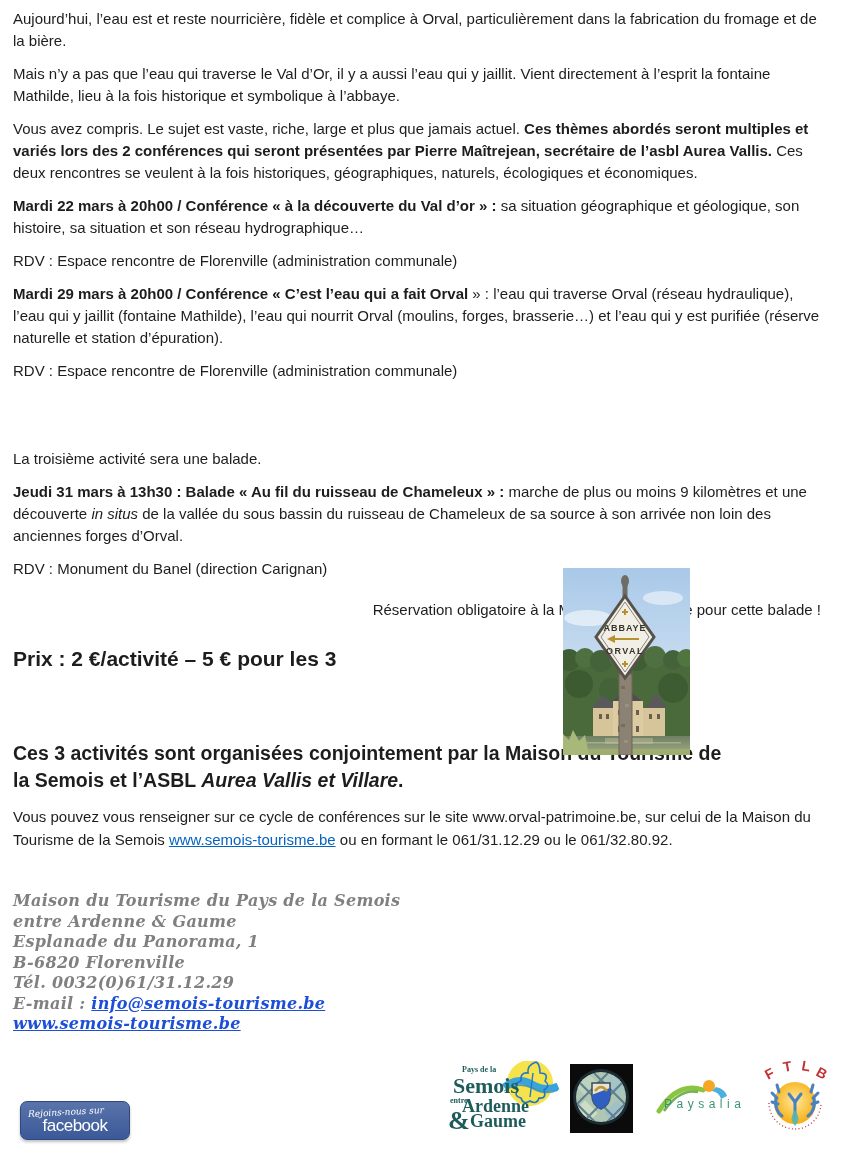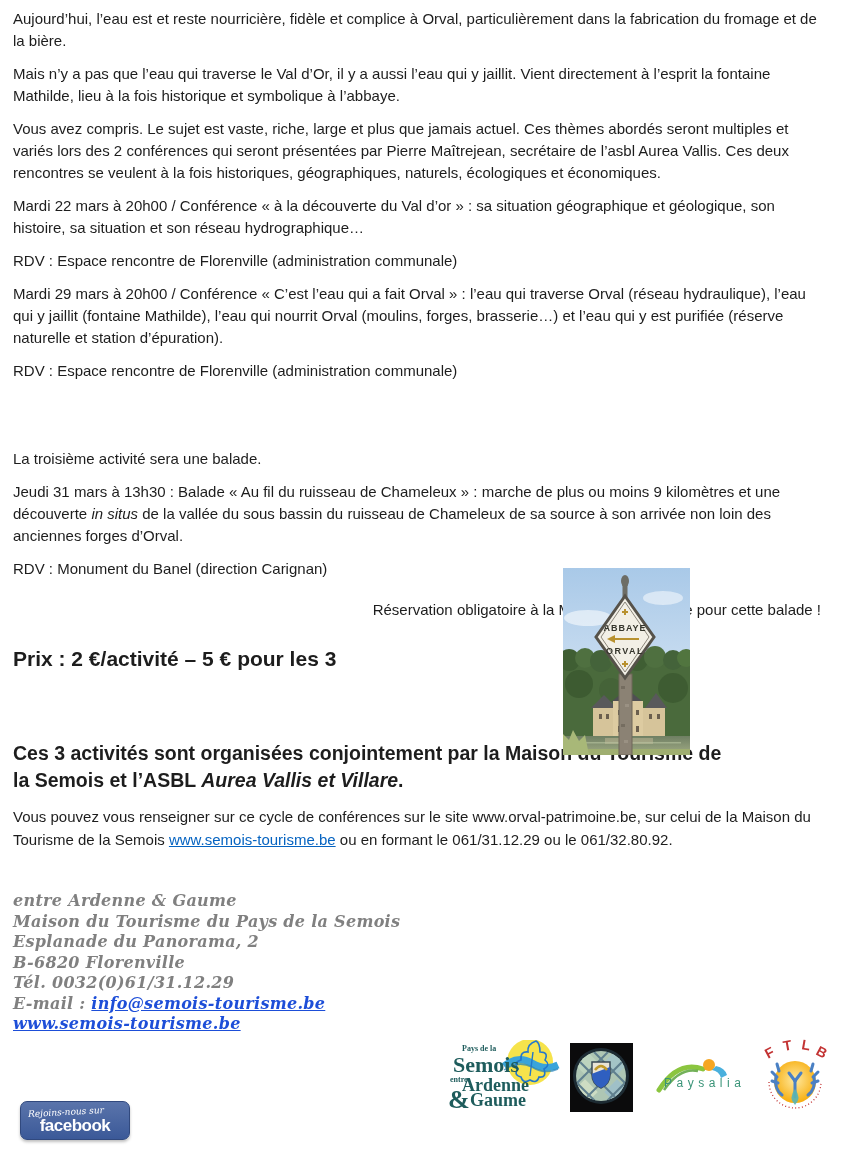--- a/index.html
+++ b/index.html
@@ -6,52 +6,52 @@
   .page {
     position:relative; width:841px; height:1160px; background:#fff;
     overflow:hidden; font-family:"Liberation Sans", sans-serif;
   }
   .doc {
     position:absolute; left:13px; top:0; width:808px;
     font-size:15px; line-height:22px; color:#1d1d1d;
   }
   .doc p { margin:0 0 11px 0; }
   .lead { margin-top:8px !important; }
-  .bold { font-weight:normal; }
+  .bold { font-weight:bold; }
   .it { font-style:italic; }
   .bi { font-weight:bold; font-style:italic; }
   a.link { color:#0563c1; text-decoration:underline; cursor:pointer; }
   .gap55 { height:55px; }
   .reservation { margin-top:19px !important; font-weight:normal;text-align:right; }
   .prix { margin-top:25px !important; font-size:21px; line-height:26px; font-weight:bold; }
   .heading3 { margin-top:68px !important; font-size:19.5px; line-height:27px; font-weight:bold; width:790px; }
   .info { margin-top:11px !important; line-height:23px; }
   .footer {
     margin-top:40px; font-family:"DejaVu Serif", serif; font-style:italic; font-weight:bold;
     font-size:16px; line-height:20.5px; color:#808080; letter-spacing:0.3px;
   }
   .footer a { color:#1d4ed8; text-decoration:underline; cursor:pointer; }
   .photo { position:absolute; left:563px; top:568px; width:127px; height:216px; margin:0; }
-  .logo { position:absolute; }
+  .logo { position:absolute;margin-top:21px; }
   .logo-semois   { left:448px; top:1040px; width:112px; height:70px; }
   .logo-glass    { left:570px; top:1043px; width:63px;  height:69px; }
   .logo-paysalia { left:656px; top:1056px; width:94px;  height:40px; }
   .logo-ftlb     { left:752px; top:1037px; width:87px;  height:80px; }
   .fb-button {
     position:absolute; left:20px; top:1101px; width:108px; height:37px;
     border-radius:7px; background:linear-gradient(#5a74ab,#3b5998);
     border:1px solid #31497e; box-shadow:0 2px 3px rgba(0,0,0,.25);
     color:#fff; text-align:center; cursor:pointer; display:block; text-decoration:none;
   }
   .fb-tag {
     display:block; font-family:"DejaVu Serif", serif; font-style:italic;
     font-size:9px; line-height:10px; margin:5px 0 0 -18px; transform:rotate(-3deg);
   }
   .fb-word {
-    display:block; font-size:17px; line-height:17px; font-weight:bold;
+    display:block; font-size:17px; line-height:17px; font-weight:normal;
     letter-spacing:-0.5px; margin-top:0px;
   }
   svg text { font-family:"Liberation Sans", sans-serif; }
   svg .serif { font-family:"Liberation Serif", serif; }
 </style>
 </head>
 <body>
 
 <div class="page">
 
@@ -81,23 +81,23 @@
 
     <p class="reservation"><span>Réservation obligatoire à la Maison du Tourisme pour cette balade !</span></p>
 
     <p class="prix"><span>Prix : 2 €/activité – 5 € pour les 3</span></p>
 
     <p class="heading3"><span>Ces 3 activités sont organisées conjointement par la Maison du Tourisme de</span><br><span>la Semois et l’ASBL </span><span class="bi">Aurea Vallis et Villare</span><span>.</span></p>
 
     <p class="info"><span>Vous pouvez vous renseigner sur ce cycle de conférences sur le site www.orval-patrimoine.be, sur celui de la Maison du Tourisme de la Semois </span><a class="link">www.semois-tourisme.be</a><span> ou en formant le  061/31.12.29 ou le 061/32.80.92.</span></p>
 
     <div class="footer">
+      <div>Maison du Tourisme du Pays de la Semois</div>
       <div>entre Ardenne &amp; Gaume</div>
-      <div>Maison du Tourisme du Pays de la Semois</div>
-      <div>Esplanade du Panorama, 2</div>
+      <div>Esplanade du Panorama, 1</div>
       <div>B-6820 Florenville</div>
       <div>Tél. 0032(0)61/31.12.29</div>
       <div><span>E-mail : </span><a>info@semois-tourisme.be</a></div>
       <div><a>www.semois-tourisme.be</a></div>
     </div>
   </div>
 
   <figure class="photo">
     <svg width="127" height="187" viewBox="0 0 127 187">
       <defs>

